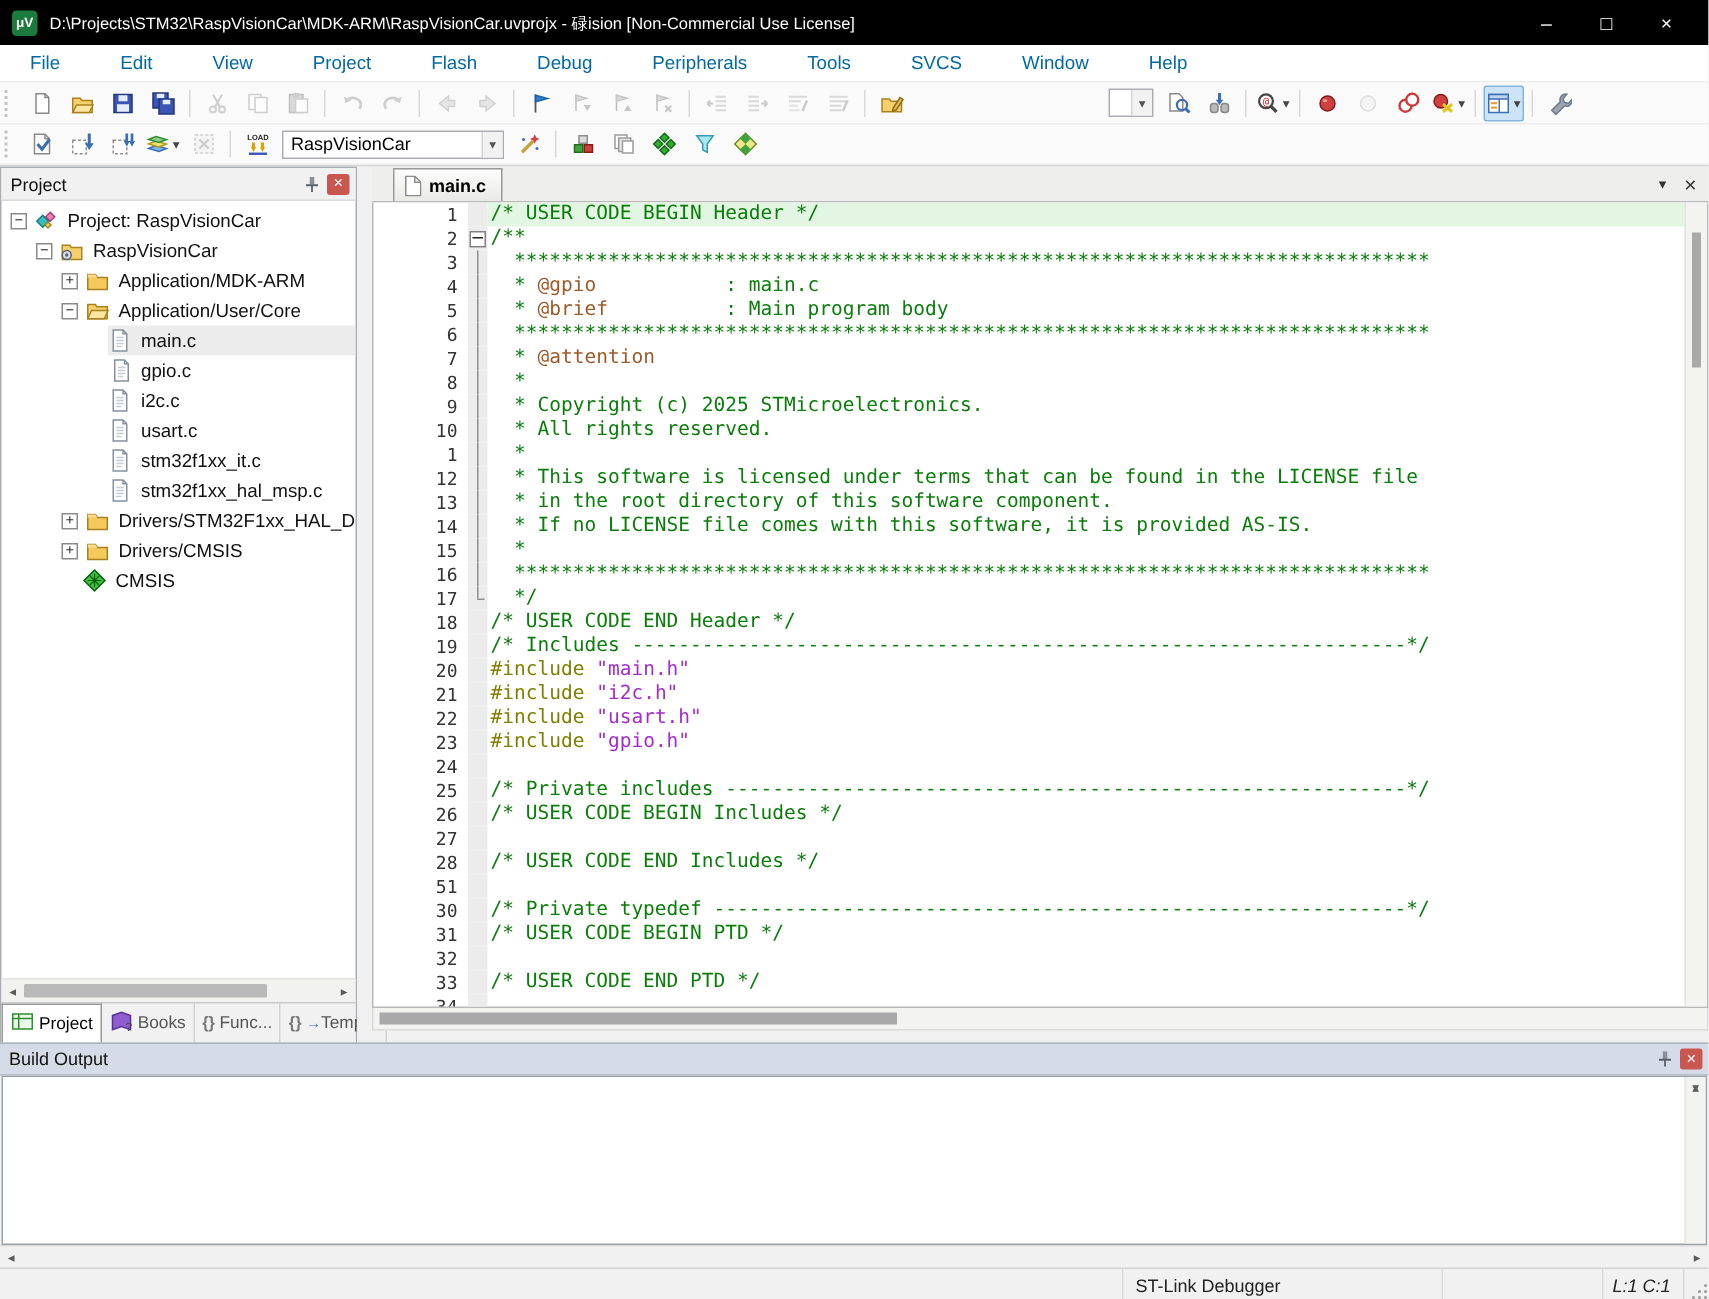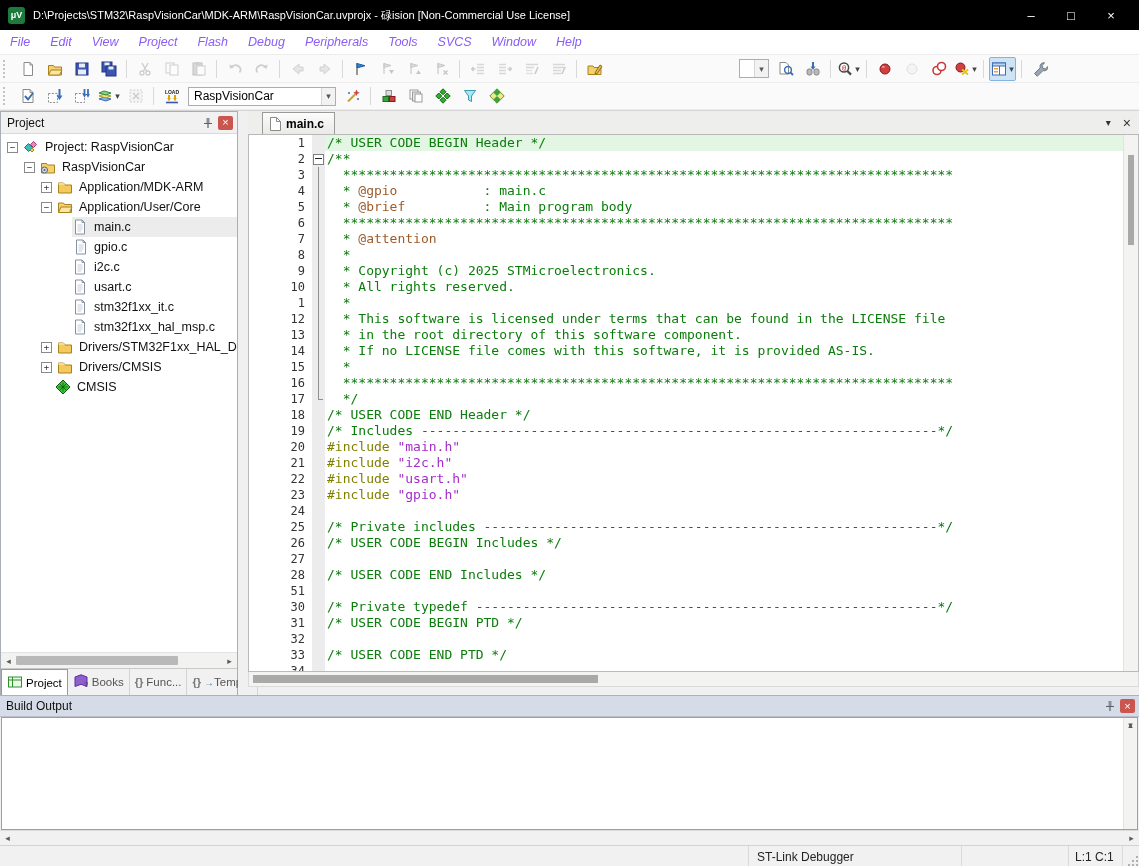--- a/index.html
+++ b/index.html
@@ -12,21 +12,21 @@
     display:flex;align-items:center;padding:0 8px;box-sizing:border-box;}
   #titlebar .logo{width:17px;height:17px;border-radius:3px;background:#1d7a3d;
     color:#fff;font-size:9px;font-weight:bold;display:flex;align-items:center;
     justify-content:center;margin-right:8px;flex:0 0 auto;}
   #title-text{font-size:11px;white-space:nowrap;overflow:hidden;flex:1;}
   .wbtn{width:40px;height:30px;display:flex;align-items:center;justify-content:center;
     font-size:13px;color:#fff;}
   
   #menubar{top:30px;left:0;right:0;height:25px;background:#fff;display:flex;
     align-items:center;border-bottom:1px solid #ececec;box-sizing:border-box;}
-  .menu-item{padding:0 10px;font-size:12.5px;color:#8b5cf6;line-height:24px;font-style:italic;}
+  .menu-item{padding:0 20px;font-size:12.5px;color:#0369a1;line-height:24px;}
   
   .toolbar{left:0;right:0;background:#fafafa;display:flex;align-items:center;
     box-sizing:border-box;border-bottom:1px solid #ededed;}
   #tb1{top:55px;height:28px;}
   #tb2{top:83px;height:27px;}
   .grip{width:5px;height:18px;border-left:2px dotted #c3c3c3;margin:0 4px 0 3px;}
   .tbtn{height:22px;min-width:23px;display:flex;align-items:center;justify-content:center;
     border-radius:2px;margin:0 1px;padding:0 1px;}
   .tbtn svg{display:block;}
   .tbtn.disabled svg{filter:grayscale(100%);opacity:.45;}
@@ -122,21 +122,21 @@
   #build-vscroll .sarrow{width:13px;height:13px;}
   #build-hscroll{height:14px;background:#f1f1f1;position:relative;flex:0 0 auto;
     border-top:1px solid #dcdcdc;}
   
   #statusbar{top:845px;left:0;right:0;height:21px;background:#f1f1f1;
     border-top:1px solid #d2d2d2;display:flex;align-items:stretch;font-size:12px;color:#222;}
   .scell{display:flex;align-items:center;border-right:1px solid #dadada;box-sizing:border-box;}
   #sb-left{flex:1;}
   #sb-debugger{width:213px;padding-left:8px;}
   #sb-mid{width:107px;}
-  #sb-pos{width:54px;padding-left:6px;}
+  #sb-pos{width:54px;padding-left:6px;font-style:italic;}
   #sb-grip{width:16px;display:flex;align-items:flex-end;justify-content:flex-end;border-right:none;}
 </style>
 </head>
 <body>
 
 <div id="titlebar" class="abs">
   <div class="logo">μV</div>
   <div id="title-text">D:\Projects\STM32\RaspVisionCar\MDK-ARM\RaspVisionCar.uvprojx - 碌ision  [Non-Commercial Use License]</div>
   <div class="wbtn">–</div>
   <div class="wbtn">□</div>

